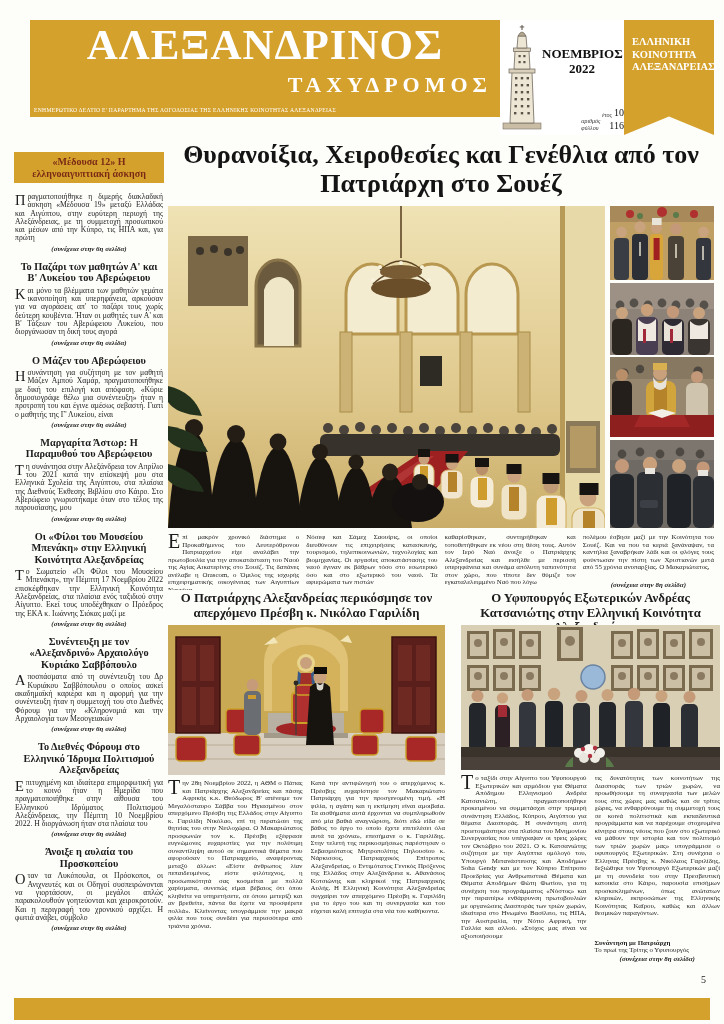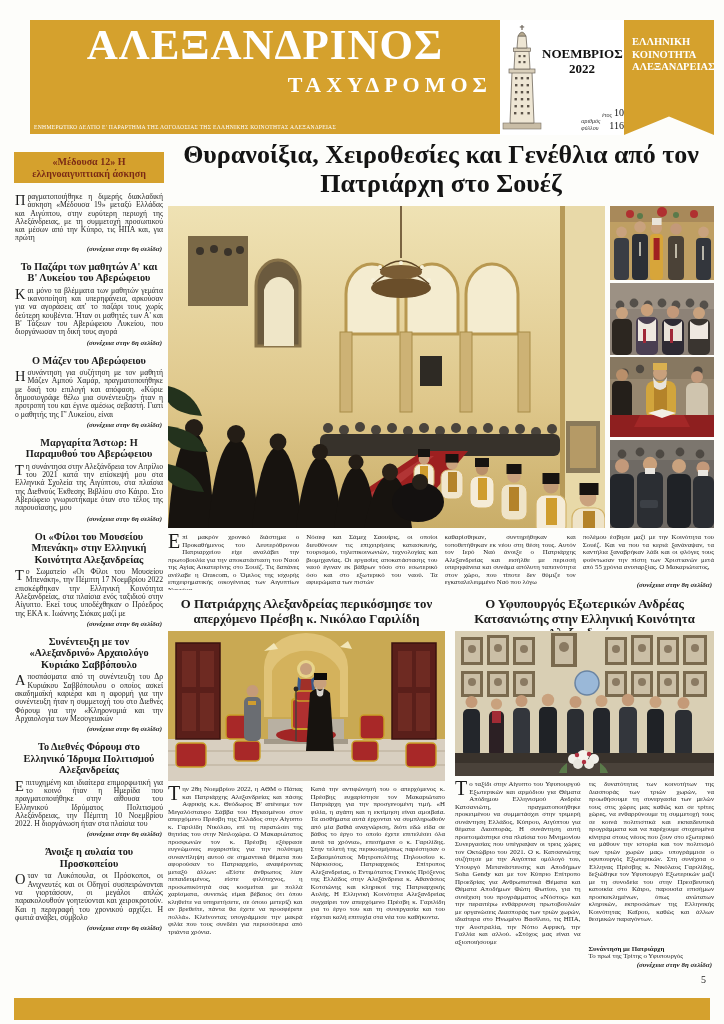--- a/index.html
+++ b/index.html
@@ -1,20 +1,20 @@
 <!DOCTYPE html>
 <html lang="el"><head>
 <meta charset="utf-8">
 <style>
   html,body{margin:0;padding:0;background:#9a9a9a;}
   .page{position:relative;width:724px;height:1024px;margin:0 auto;background:#fdfdfa;
         overflow:hidden;font-family:"Liberation Serif","DejaVu Serif",serif;color:#1c1c1c;}
   
   .masthead{position:absolute;left:30px;top:20px;width:684px;height:115px;}
-  .mast-gold{position:absolute;left:0;top:0;width:470px;height:114px;background:#d5a12d;}
+  .mast-gold{position:absolute;left:0;top:0;width:470px;height:97px;background:#d5a12d;}
   .mast-title{position:absolute;left:0;top:0;width:470px;text-align:center;font-size:43px;
               line-height:50px;font-weight:bold;color:#fff;letter-spacing:1px;white-space:nowrap;}
   .mast-sub{position:absolute;right:8px;top:52px;font-size:22px;font-weight:bold;color:#fff;letter-spacing:5px;}
   .mast-tagline{position:absolute;left:4px;bottom:4px;font-size:5.6px;color:#fff;letter-spacing:.3px;white-space:nowrap;}
   .mast-datebox{position:absolute;left:470px;top:0;width:124px;height:115px;background:#fff;}
   .lighthouse{position:absolute;left:2px;top:4px;}
   .mast-month{position:absolute;left:42px;top:26px;width:80px;text-align:center;font-weight:bold;
               font-size:13px;line-height:15px;color:#111;}
   .mast-meta{position:absolute;left:42px;bottom:4px;width:82px;display:flex;justify-content:space-between;align-items:flex-end;flex-direction:column;}
   .meta-label{font-style:italic;font-size:6px;color:#333;line-height:6.5px;}
@@ -23,34 +23,34 @@
   .mast-ribbon{position:absolute;left:594px;top:0;width:90px;height:115px;background:#d5a12d;
                clip-path:polygon(0 0,100% 0,100% 100%,50% 84%,0 100%);
                box-sizing:border-box;padding:16px 4px 0 8px;color:#fff;font-weight:bold;
                font-size:10.5px;line-height:12.5px;}
   
   .sidebar{position:absolute;left:14px;top:142px;width:150px;}
   .sb-box-head{background:#d5a12d;color:#7b2b15;font-weight:bold;font-size:10px;line-height:11.5px;
                text-align:center;padding:4px 6px;}
   .sb-head{font-weight:bold;font-size:10.3px;line-height:11.5px;text-align:center;margin:8px 3px 3px;}
   .sb-body{font-size:7.7px;line-height:8.3px;text-align:justify;margin:3px 1px 0;}
-  .cont{font-size:7px;font-weight:bold;font-style:italic;text-align:right;margin:2px 2px 1px;}
+  .cont{font-size:7px;font-weight:bold;font-style:italic;text-align:center;margin:2px 2px 1px;}
   .dc{float:left;font-size:14.5px;line-height:12.5px;padding:1px 2px 0 0;}
   
   .main{position:absolute;left:168px;top:140px;width:546px;}
   .headline{font-size:26px;line-height:29px;font-weight:bold;text-align:center;color:#141414;margin:0;}
   .photo-row{display:flex;gap:5px;margin-top:8px;}
   .photo-strip{width:104px;height:322px;display:flex;flex-direction:column;justify-content:space-between;}
   svg{display:block;}
   .main-cols{display:flex;gap:7px;margin-top:5px;}
   .mcol{flex:1;font-size:6.9px;line-height:7.5px;text-align:justify;height:57px;overflow:hidden;}
   .mcol.last{display:flex;flex-direction:column;overflow:visible;}
   .mcol.last .txt{flex:1;overflow:hidden;}
   .dcm{float:left;font-size:20px;line-height:15px;padding:1px 2px 0 0;}
-  .sub-row{display:flex;gap:10px;margin-top:7px;}
+  .sub-row{display:flex;gap:16px;margin-top:1px;}
   .sub-head{font-size:12.8px;line-height:14.5px;font-weight:bold;text-align:center;margin:0 0 4px;height:30px;}
   .sub-cols{display:flex;gap:8px;margin-top:4px;}
   .scol{flex:1;font-size:6.9px;line-height:7.5px;text-align:justify;height:190px;overflow:hidden;}
   .scol.flexcol{display:flex;flex-direction:column;overflow:visible;}
   .scol.flexcol .txt{flex:1;overflow:hidden;}
   .inline-head{font-weight:bold;font-size:6.9px;line-height:7.5px;text-align:left;}
   .after-line{font-size:6.9px;line-height:7.5px;}
   
   .gold-bar{position:absolute;left:14px;top:998px;width:696px;height:22px;background:#d5a12d;}
   .page-num{position:absolute;right:18px;top:974px;font-size:10px;color:#222;}

